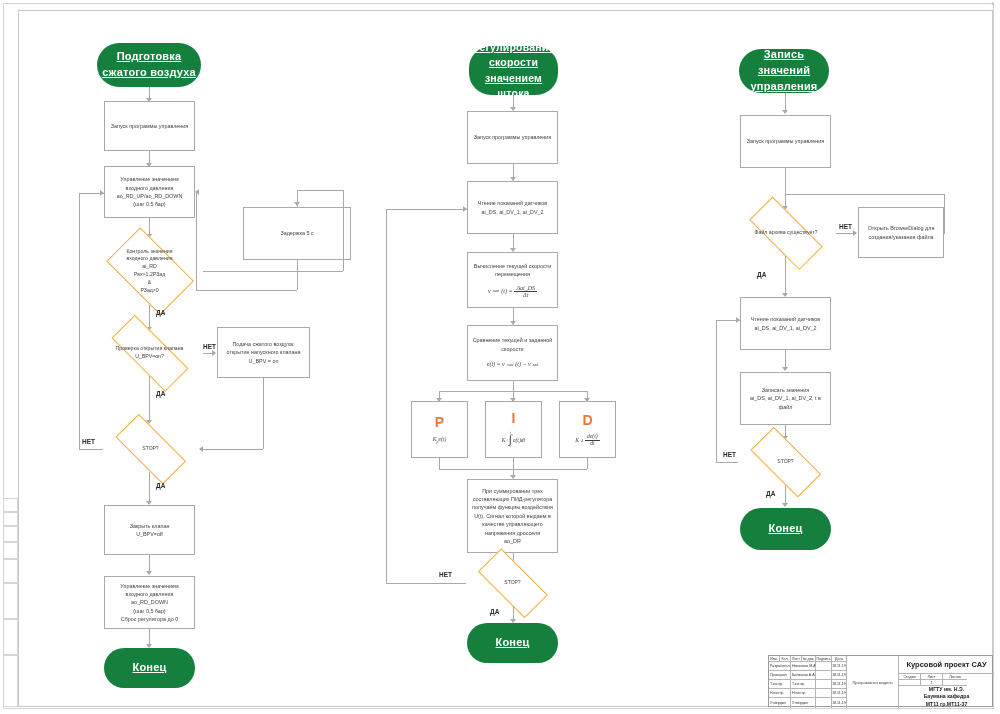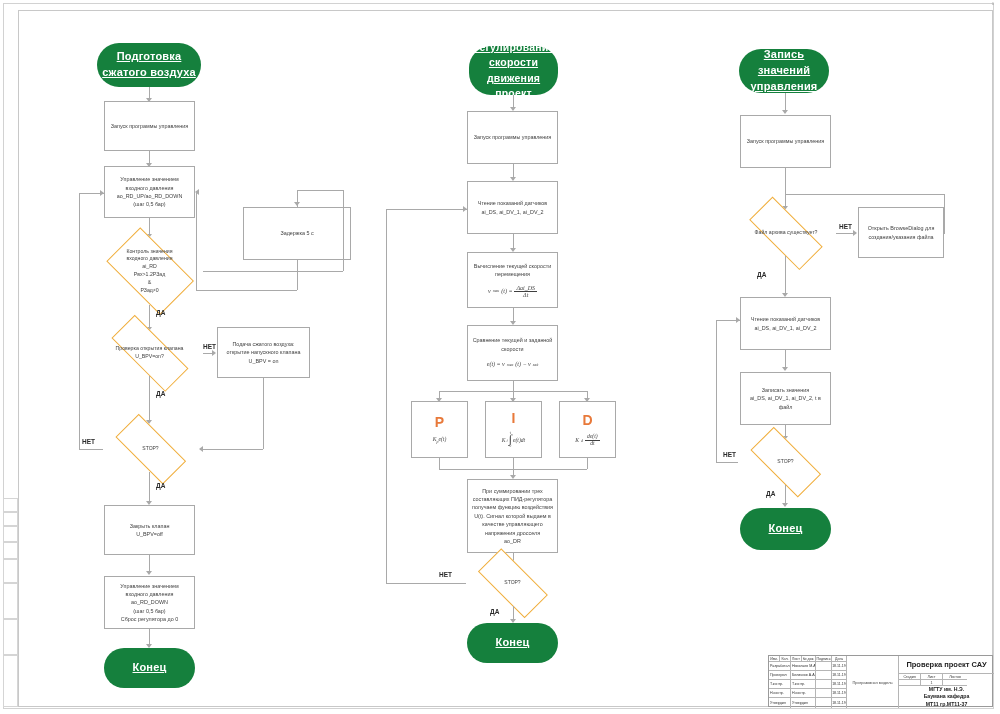--- a/index.html
+++ b/index.html
@@ -211,21 +211,21 @@
   <div class="arw arw-d" style="left:146px;top:644px;"></div>
 
   <div class="node term" style="left:104px;top:648px;width:91px;height:40px;">
     <span>Конец</span>
   </div>
 </div>
 
 <div>
 
   <div class="node term small" style="left:469px;top:46px;width:89px;height:49px;">
-    <span>Регулирование скорости движения проект</span>
+    <span>Регулирование скорости значением штока</span>
   </div>
 
   <div class="ln lv" style="left:513px;top:95px;height:14px;"></div>
   <div class="arw arw-d" style="left:510px;top:107px;"></div>
 
   <div class="node proc" style="left:467px;top:111px;width:91px;height:53px;">
     <span>Запуск программы управления</span>
   </div>
 
   <div class="ln lv" style="left:513px;top:164px;height:15px;"></div>
@@ -445,21 +445,21 @@
   <div class="tbcell" style="left:47px;top:33px;width:16px;height:9px;"></div>
   <div class="tbcell" style="left:63px;top:33px;width:15px;height:9px;">18.11.19</div>
 
   <div class="tbcell noB" style="left:0;top:42px;width:22px;height:10px;justify-content:flex-start;padding-left:1px;">Утвердил</div>
   <div class="tbcell noB" style="left:22px;top:42px;width:25px;height:10px;justify-content:flex-start;padding-left:1px;">Утвердил</div>
   <div class="tbcell noB" style="left:47px;top:42px;width:16px;height:10px;"></div>
   <div class="tbcell noB" style="left:63px;top:42px;width:15px;height:10px;">18.11.19</div>
 
   <div class="tbcell noB tbmid" style="left:78px;top:0;width:52px;height:52px;">Программная модель</div>
 
-  <div class="tbcell tbname" style="left:130px;top:0;width:95px;height:18px;border-right:none;">Проверка проект САУ</div>
+  <div class="tbcell tbname" style="left:130px;top:0;width:95px;height:18px;border-right:none;">Курсовой проект САУ</div>
 
   <div class="tbcell" style="left:130px;top:18px;width:22px;height:6px;">Стадия</div>
   <div class="tbcell" style="left:152px;top:18px;width:22px;height:6px;">Лист</div>
   <div class="tbcell" style="left:174px;top:18px;width:24px;height:6px;border-right:none;">Листов</div>
 
   <div class="tbcell" style="left:130px;top:24px;width:22px;height:6px;"></div>
   <div class="tbcell" style="left:152px;top:24px;width:22px;height:6px;">1</div>
   <div class="tbcell" style="left:174px;top:24px;width:24px;height:6px;border-right:none;"></div>
 
   <div class="tbcell noB tborg" style="left:130px;top:30px;width:95px;height:22px;border-right:none;white-space:pre-line;">МГТУ им. Н.Э.

